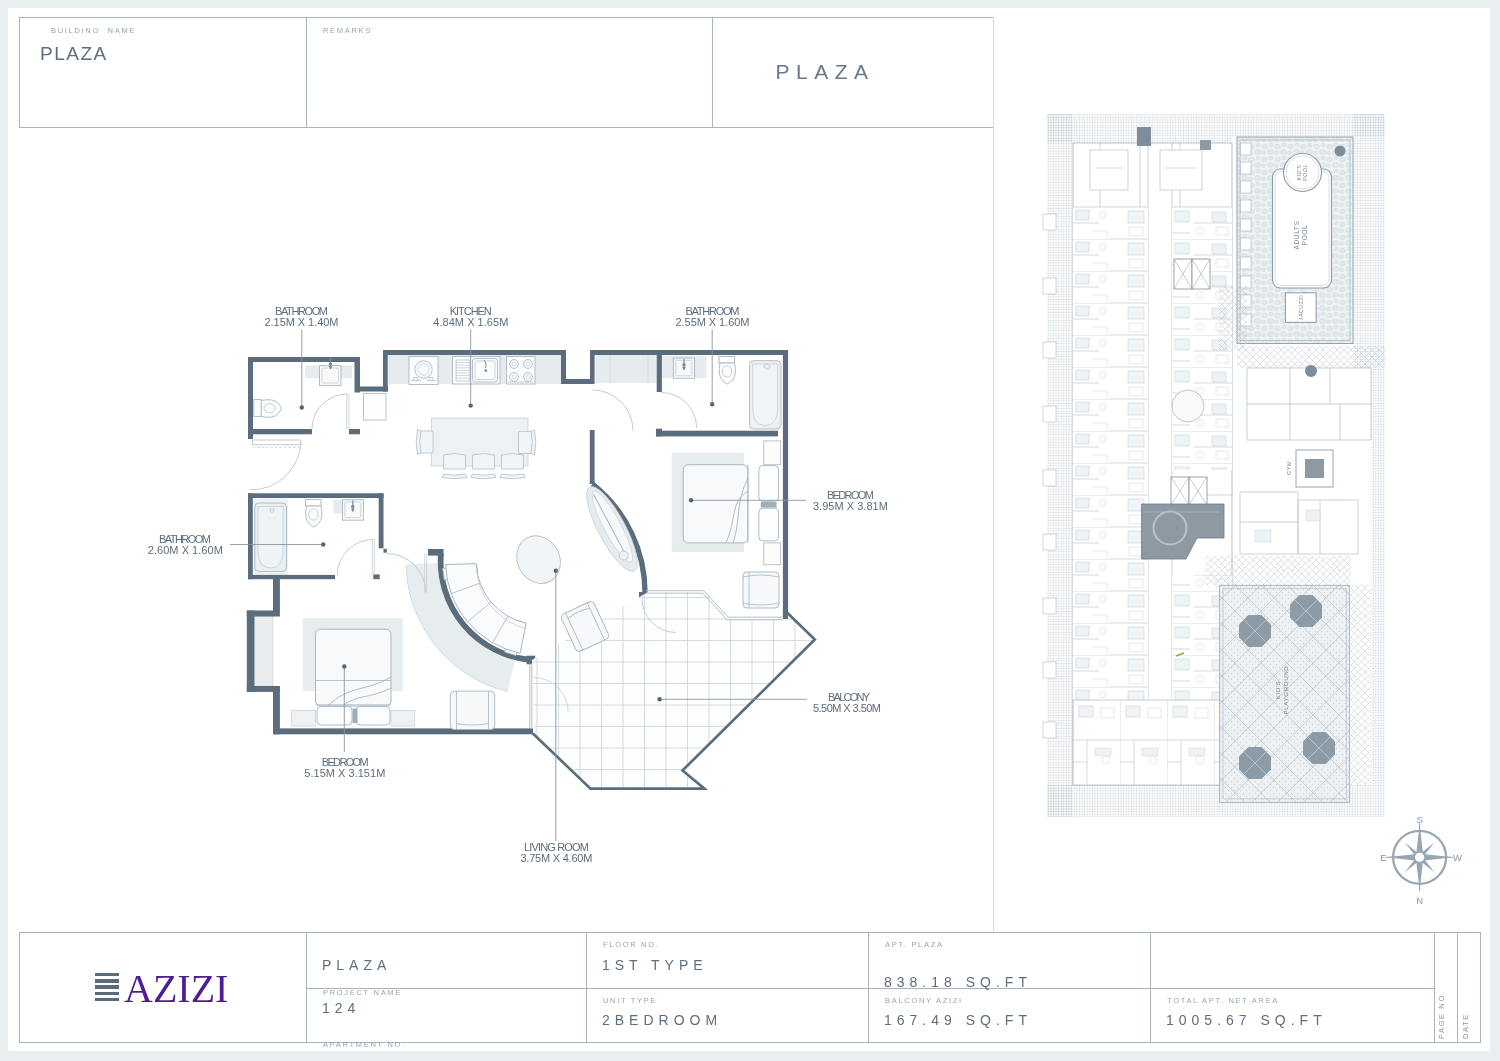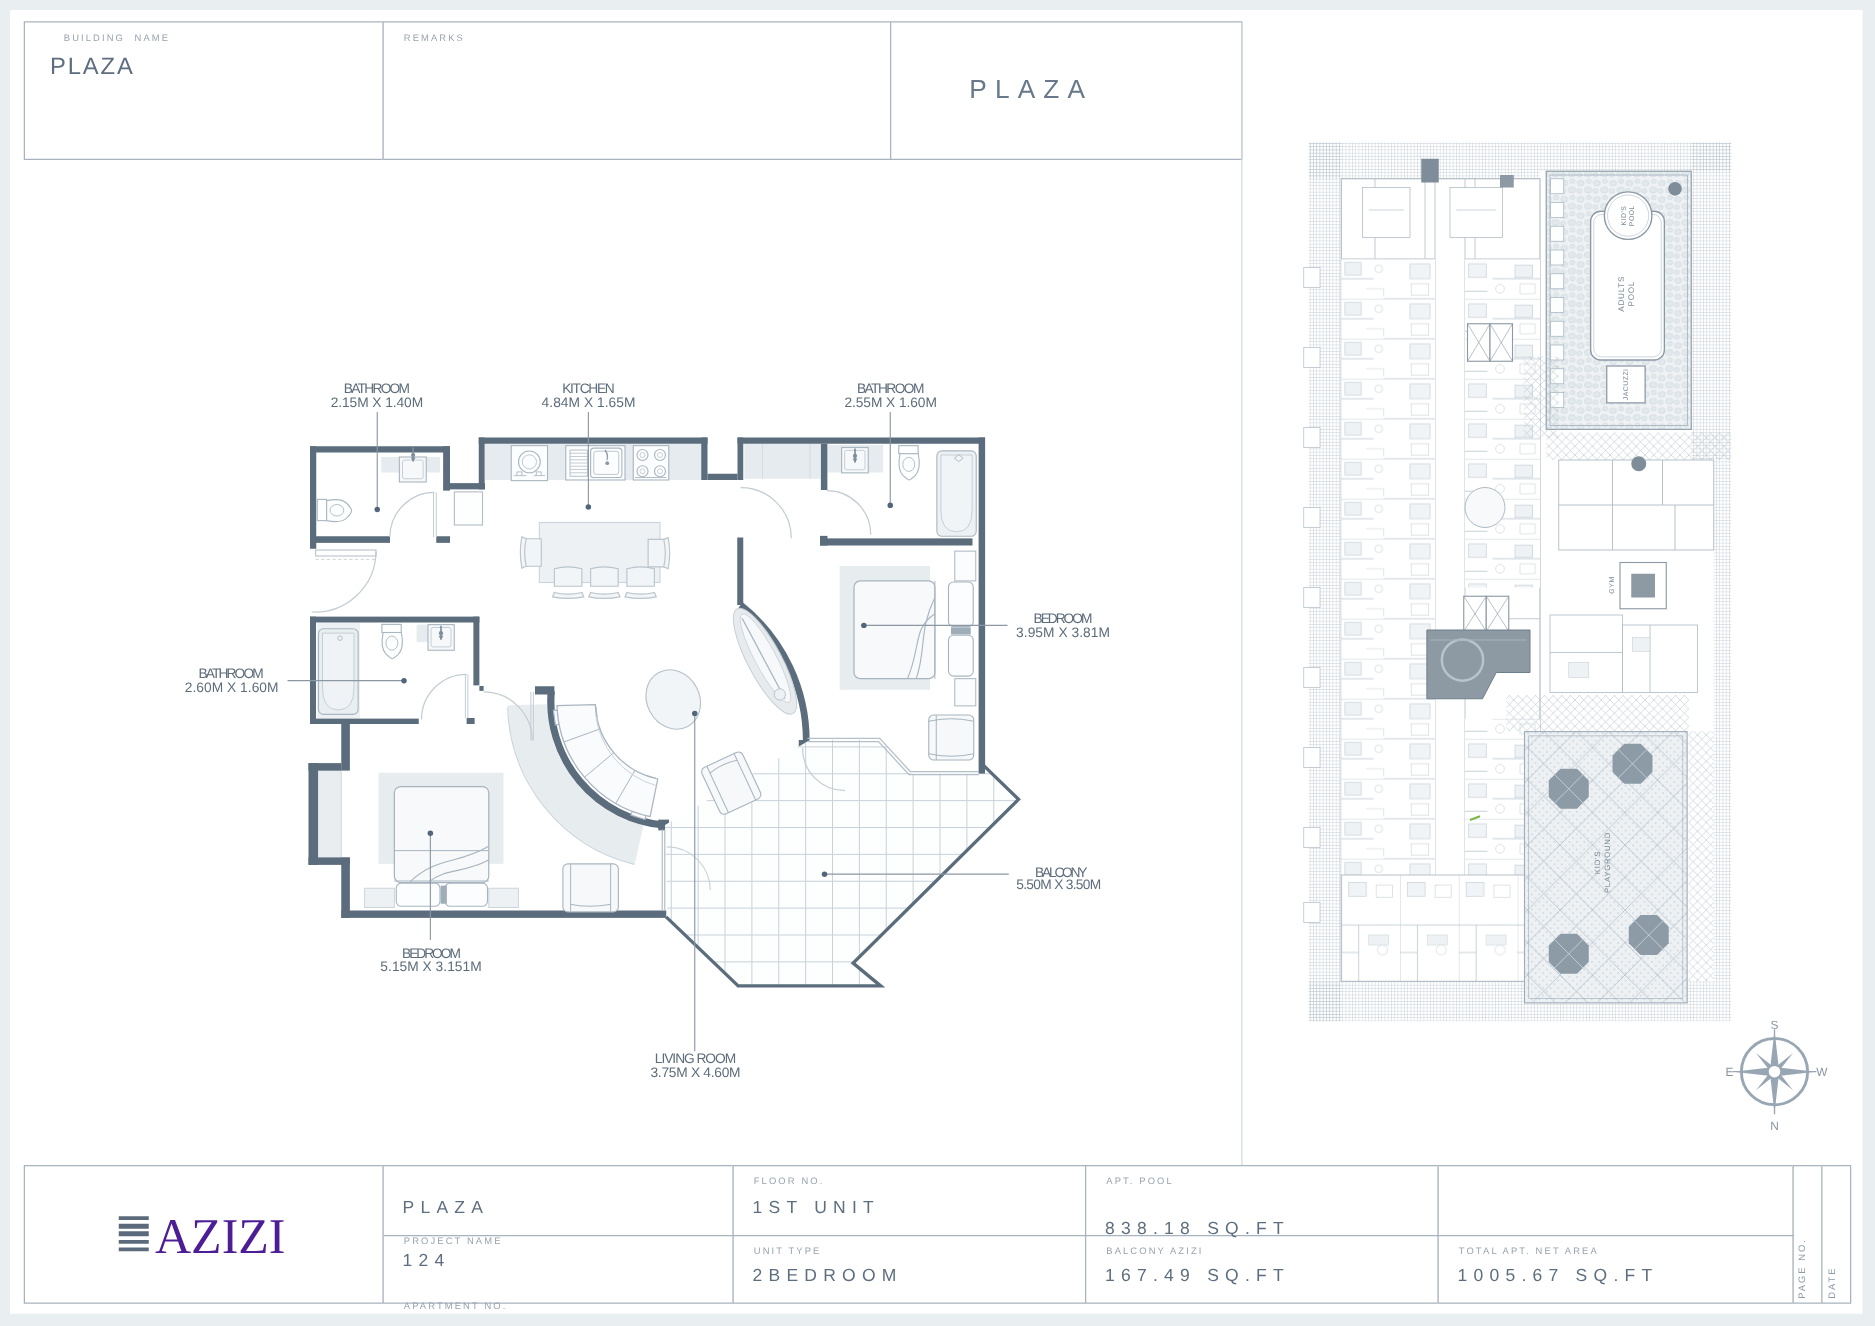--- a/index.html
+++ b/index.html
@@ -60,27 +60,27 @@
 <div class="lbl" style="left:323px;top:988px;">PROJECT NAME</div>
 
 <div class="val" style="left:322px;top:957px;">PLAZA</div>
 
 <div class="lbl" style="left:323px;top:1040px;">APARTMENT NO.</div>
 
 <div class="val" style="left:322px;top:1000px;text-align:right;">124</div>
 
 <div class="lbl" style="left:603px;top:940px;">FLOOR NO.</div>
 
-<div class="val" style="left:602px;top:957px;">1ST UNIT</div>
+<div class="val" style="left:602px;top:957px;">1ST TYPE</div>
 
 <div class="lbl" style="left:603px;top:996px;">UNIT TYPE</div>
 
 <div class="val" style="left:602px;top:1012px;">2BEDROOM</div>
 
-<div class="lbl" style="left:885px;top:940px;">APT. POOL</div>
+<div class="lbl" style="left:885px;top:940px;">APT. PLAZA</div>
 
 <div class="val" style="left:884px;top:974px;">838.18 SQ.FT</div>
 
 <div class="lbl" style="left:885px;top:996px;">BALCONY AZIZI</div>
 
 <div class="val" style="left:884px;top:1012px;">167.49 SQ.FT</div>
 
 <div class="lbl" style="left:1167px;top:996px;">TOTAL APT. NET AREA</div>
 
 <div class="val" style="left:1166px;top:1012px;">1005.67 SQ.FT</div>

